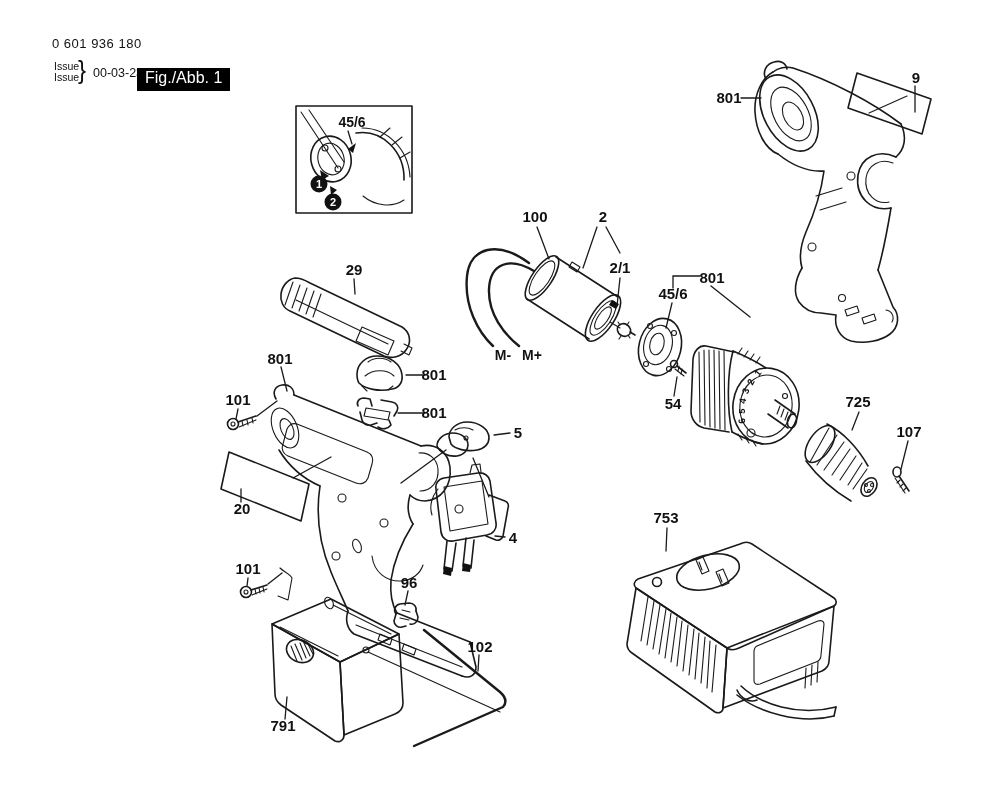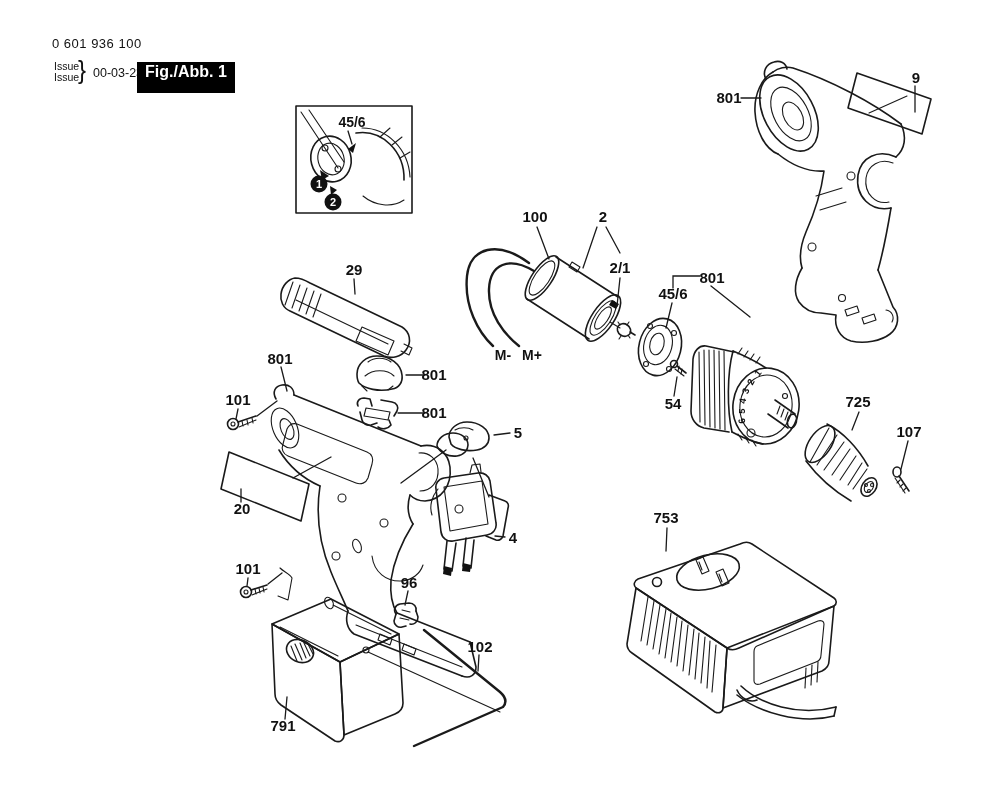--- a/index.html
+++ b/index.html
@@ -2,43 +2,43 @@
 <html><head>
 <meta charset="utf-8">
 <style>
   html,body{margin:0;padding:0;background:#fff;}
   .stage{position:relative;width:1000px;height:807px;background:#fff;overflow:hidden;
          font-family:"Liberation Sans","DejaVu Sans",sans-serif;color:#111;}
   .hdr-pn{position:absolute;left:52px;top:36px;font-size:13px;letter-spacing:.5px;}
   .hdr-issue{position:absolute;left:54px;top:61px;font-size:10.5px;line-height:10.5px;}
   .hdr-brace{position:absolute;left:78px;top:57px;font-size:24px;font-weight:400;transform:scaleY(1.05);}
   .hdr-date{position:absolute;left:93px;top:66px;font-size:12.5px;}
-  .hdr-fig{position:absolute;left:137px;top:62px;background:#000;color:#fff;font-size:16px;
-           font-weight:bold;padding:1px 8px 12px 8px;}
+  .hdr-fig{position:absolute;left:137px;top:68px;background:#000;color:#fff;font-size:16px;
+           font-weight:normal;padding:1px 8px 4px 8px;}
   svg.art{position:absolute;left:0;top:0;}
   svg.art *{vector-effect:non-scaling-stroke;}
   .ln{fill:none;stroke:#1a1a1a;stroke-width:1.6;stroke-linecap:round;stroke-linejoin:round;}
   .thin{stroke-width:1.1;}
   .thick{stroke-width:2.4;}
   .lead{fill:none;stroke:#1a1a1a;stroke-width:1.3;stroke-linecap:round;}
   .blk{fill:#111;stroke:none;}
   .lbl{fill:#111;stroke:none;font-family:"Liberation Sans","DejaVu Sans",sans-serif;
        font-size:15px;font-weight:bold;text-anchor:middle;}
   .lbl-sm{font-size:14px;}
   .digit{fill:#111;stroke:none;font-family:"Liberation Sans","DejaVu Sans",sans-serif;
        font-size:9.5px;font-weight:bold;text-anchor:middle;}
   .step{fill:#fff;stroke:none;font-family:"Liberation Sans","DejaVu Sans",sans-serif;
        font-size:11px;font-weight:bold;text-anchor:middle;}
 </style>
 </head>
 <body>
 
 <div class="stage">
 
-  <div class="hdr-pn">0 601 936 100</div>
+  <div class="hdr-pn">0 601 936 180</div>
   <div class="hdr-issue">
     <div>Issue</div>
     <div>Issue</div>
   </div>
   <div class="hdr-brace">}</div>
   <div class="hdr-date">00-03-23</div>
   <div class="hdr-fig">Fig./Abb. 1</div>
 
   <svg class="art" width="1000" height="807" viewBox="0 0 1000 807">
 

